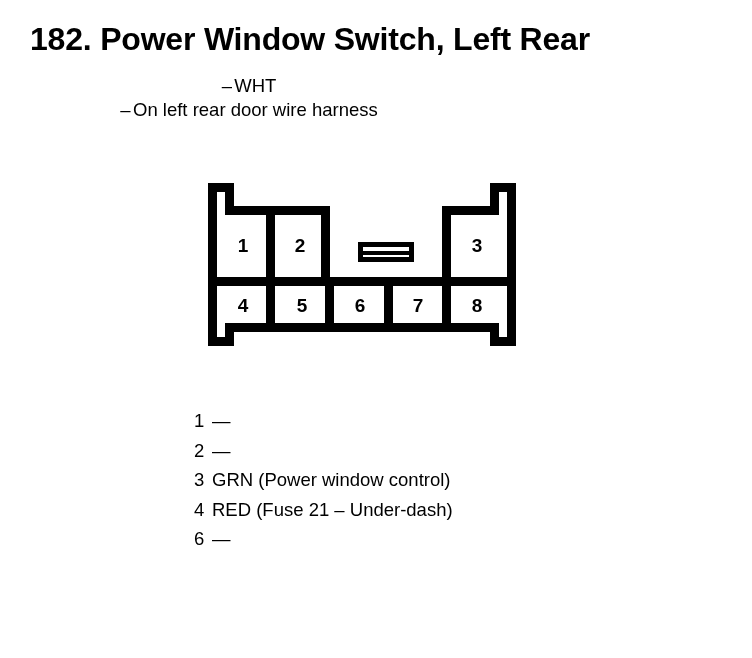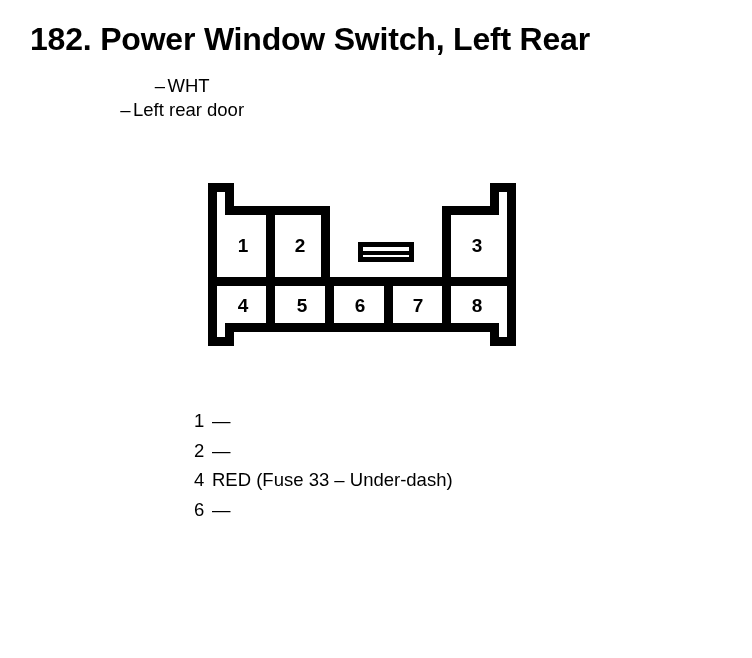--- a/index.html
+++ b/index.html
@@ -164,21 +164,21 @@
 </head>
 <body>
 
 <div id="page-title">182. Power Window Switch, Left Rear</div>
 
 <div id="subtitle-list">
   <span class="subtitle-line">
     <span class="subtitle-dash">–</span><span>WHT</span>
   </span>
   <span class="subtitle-line">
-    <span class="subtitle-dash">–</span><span>Left rear door</span>
+    <span class="subtitle-dash">–</span><span>On left rear door wire harness</span>
   </span>
 </div>
 
 <div id="connector-diagram">
 
   <div class="ink wall-left"></div>
   <div class="ink wall-right"></div>
 
   <div class="ink notch-tl-top"></div>
   <div class="ink notch-tl-side"></div>
@@ -218,18 +218,21 @@
 </div>
 
 <div id="pin-list">
   <span class="pin-row">
     <span class="pin-index">1</span><span class="pin-desc">—</span>
   </span>
   <span class="pin-row">
     <span class="pin-index">2</span><span class="pin-desc">—</span>
   </span>
   <span class="pin-row">
-    <span class="pin-index">4</span><span class="pin-desc">RED (Fuse 33 – Under-dash)</span>
+    <span class="pin-index">3</span><span class="pin-desc">GRN (Power window control)</span>
+  </span>
+  <span class="pin-row">
+    <span class="pin-index">4</span><span class="pin-desc">RED (Fuse 21 – Under-dash)</span>
   </span>
   <span class="pin-row">
     <span class="pin-index">6</span><span class="pin-desc">—</span>
   </span>
 </div>
 
 </body></html>

